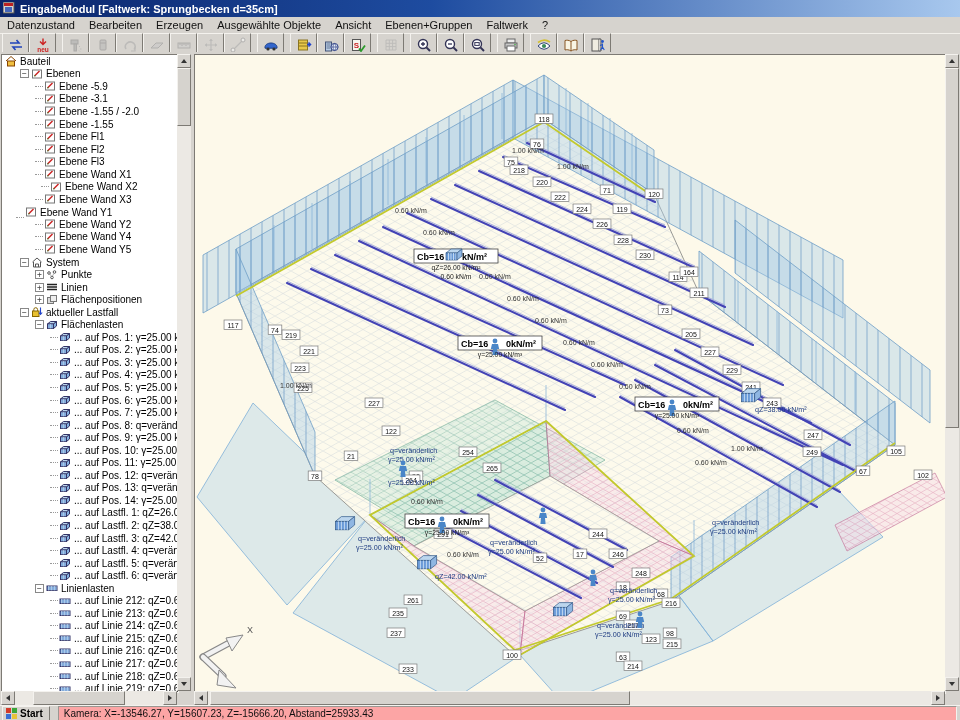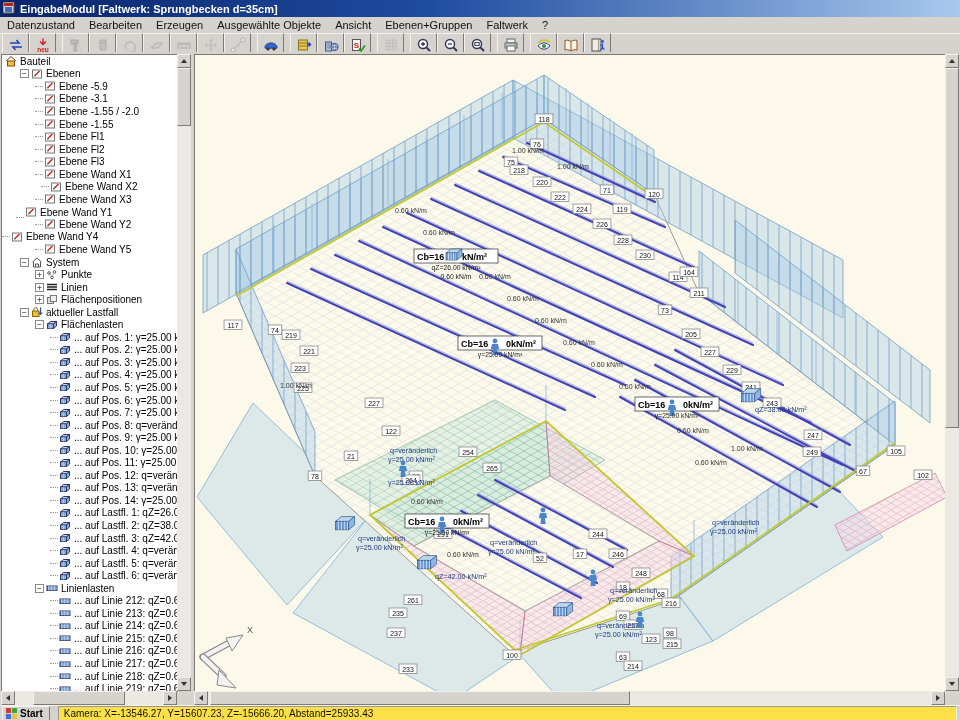--- a/index.html
+++ b/index.html
@@ -40,21 +40,21 @@
   .track{position:absolute;background:#ece9e4;}
   
   #viewpanel{position:absolute;left:192px;top:52px;width:768px;height:653px;background:#d6d3ce;}
   #viewport{position:absolute;left:2px;top:2px;width:750px;height:638px;background:#fdf9ea;
     border:1px solid;border-color:#7d7a74 #f4f2ee #f4f2ee #7d7a74;overflow:hidden;}
   
   #taskbar{position:absolute;left:0;top:705px;width:960px;height:15px;background:#d6d3ce;border-top:1px solid #f4f2ee;
     display:flex;align-items:center;font-size:10px;}
   #startbtn{margin-left:2px;height:13px;padding:0 6px 0 3px;background:#d6d3ce;border:1px solid;
     border-color:#f4f2ee #7d7a74 #7d7a74 #f4f2ee;display:flex;align-items:center;gap:3px;font-weight:bold;font-size:10px;}
-  #taskstatus{margin-left:8px;height:13px;flex:1;margin-right:3px;background:#fde047;border:1px solid;
+  #taskstatus{margin-left:8px;height:13px;flex:1;margin-right:3px;background:#fca5a5;border:1px solid;
     border-color:#9a9792 #f4f2ee #f4f2ee #9a9792;display:flex;align-items:center;padding-left:5px;font-size:10px;color:#111;}
   text{font-family:"Liberation Sans",sans-serif;}
 </style>
 </head>
 <body>
 
 <div id="screen">
 
   <div id="titlebar">
     <span class="appicon">
@@ -374,21 +374,21 @@
           <span class="tconn"></span>
           <span class="ticon">
             <svg width="12" height="12" viewBox="0 0 12 12">
               <rect x="1.5" y="2" width="9" height="8" fill="#fff" stroke="#777"></rect>
               <path d="M3.5 8l5-5" stroke="#cc2222" stroke-width="1.5"></path>
               <path d="M3 8.5l2-.4-1.2-1.2z" fill="#2a8a2a"></path>
             </svg>
           </span>
           <span class="tlabel">Ebene Wand Y2</span>
         </div>
-        <div class="trow" style="">
+        <div class="trow" style="padding-left: 33px;">
           <span class="tconn"></span>
           <span class="ticon">
             <svg width="12" height="12" viewBox="0 0 12 12">
               <rect x="1.5" y="2" width="9" height="8" fill="#fff" stroke="#777"></rect>
               <path d="M3.5 8l5-5" stroke="#cc2222" stroke-width="1.5"></path>
               <path d="M3 8.5l2-.4-1.2-1.2z" fill="#2a8a2a"></path>
             </svg>
           </span>
           <span class="tlabel">Ebene Wand Y4</span>
         </div>

